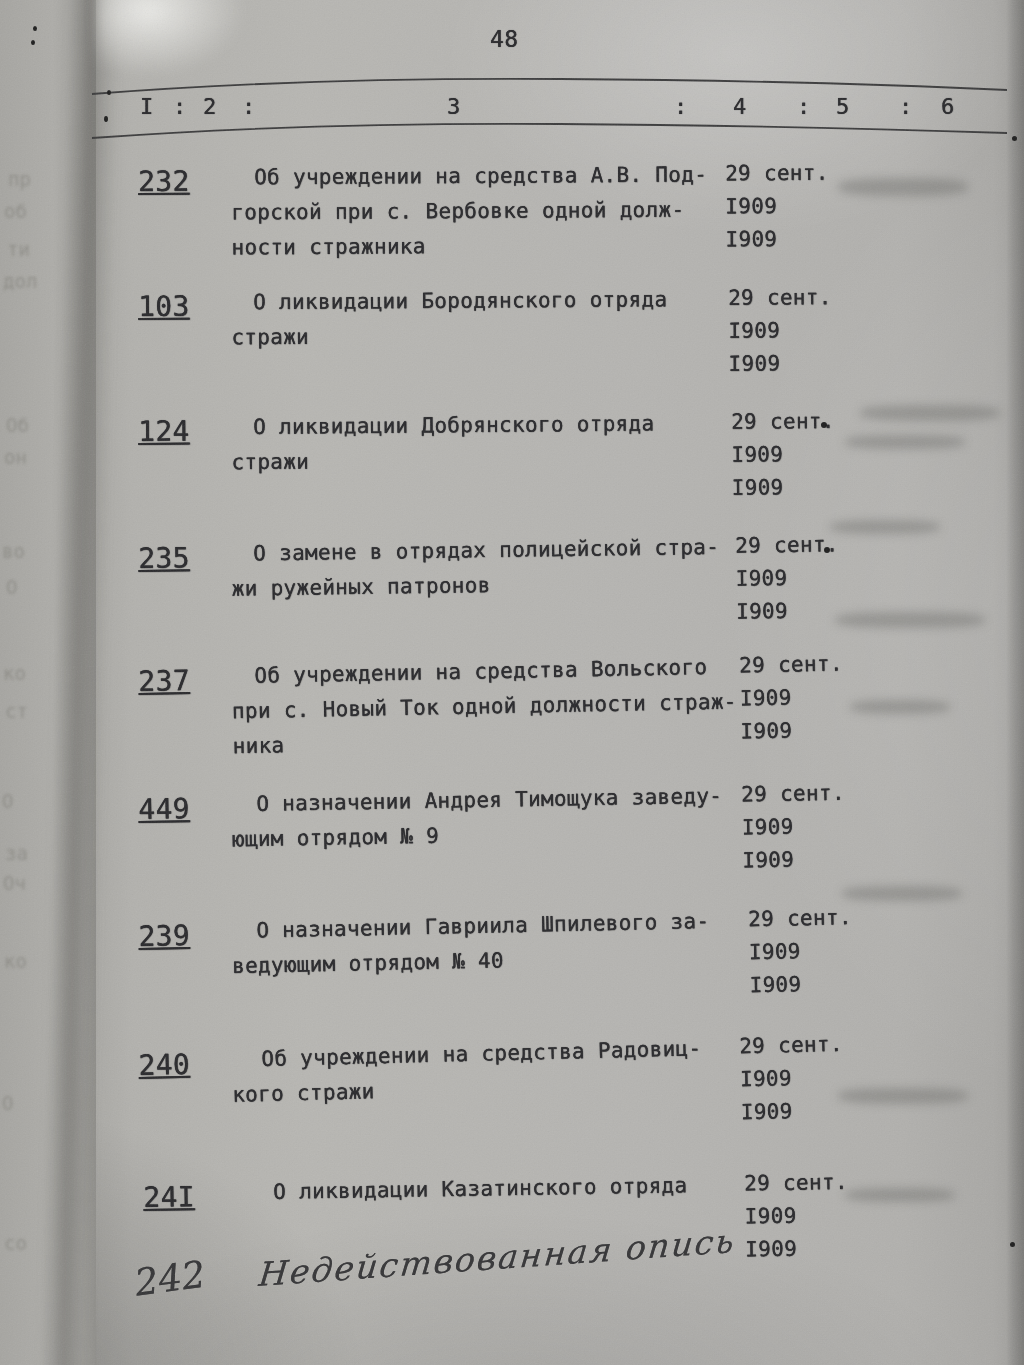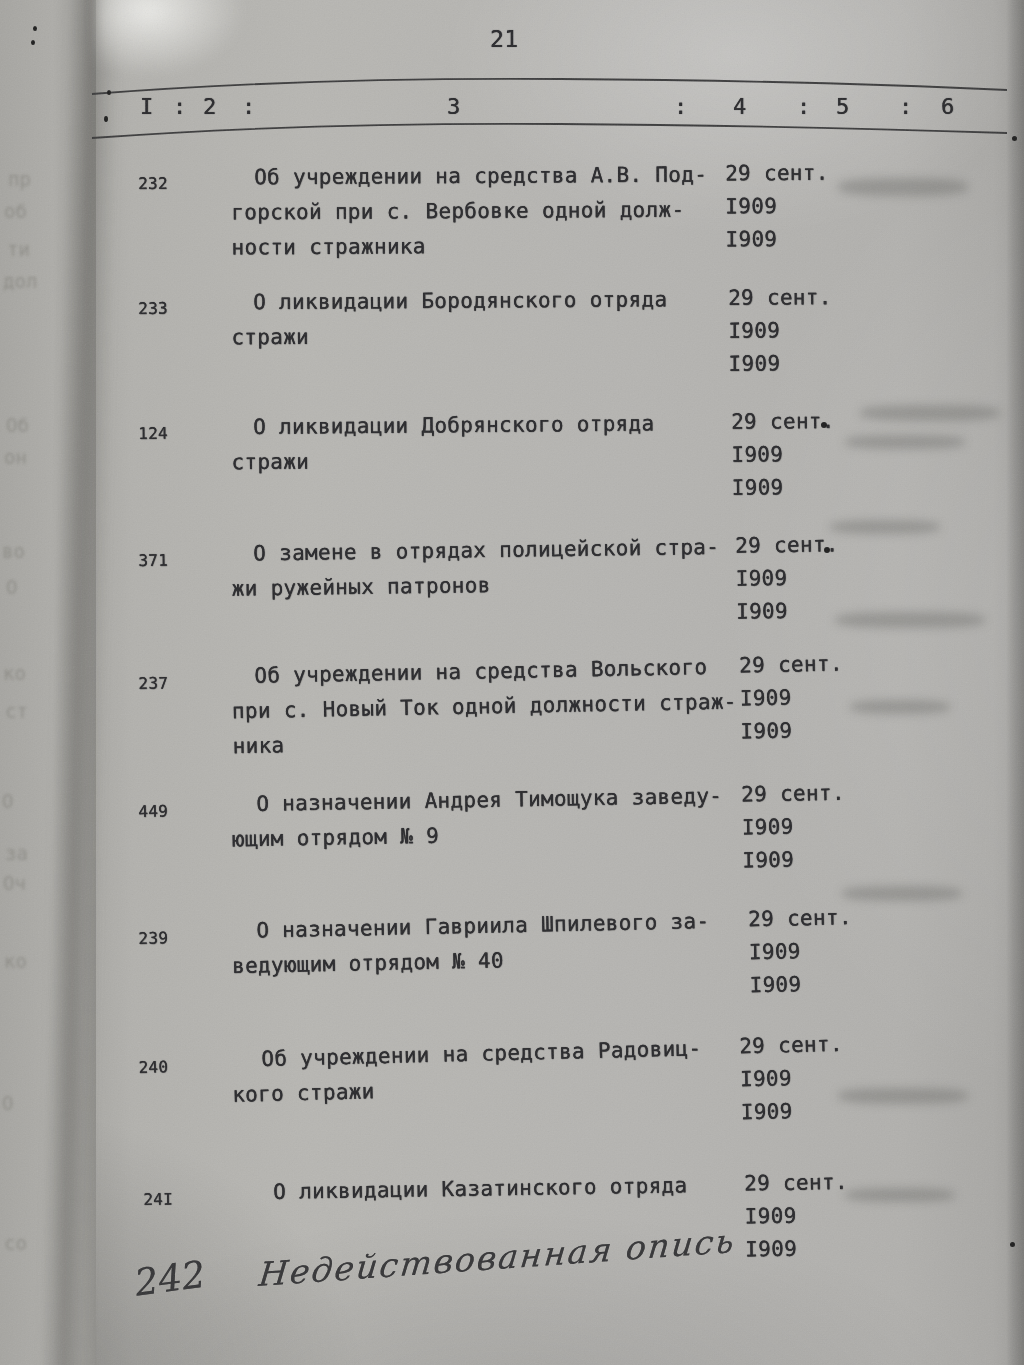--- a/index.html
+++ b/index.html
@@ -31,21 +31,21 @@
       text-shadow:0 0 0.7px #2a2a2d, 0.4px 0.4px 0.7px rgba(10,10,10,0.35);}
   .page-num{top:26px;left:490px;font-size:23px;z-index:5;}
 
   .rules{position:absolute;left:0;top:0;z-index:4;}
   .header-row{position:absolute;left:0;top:0;width:1024px;height:0;z-index:5;}
   .hc{position:absolute;top:94px;font-size:22px;}
 
   .entries{position:absolute;left:0;top:0;width:1024px;height:100%;z-index:5;}
   .entry{position:absolute;left:0;width:1024px;}
   .tilt{position:relative;width:1024px;transform-origin:140px 0;}
-  .num{position:absolute;left:138px;top:13px;font-size:16px;}
+  .num{position:absolute;left:138px;top:4px;font-size:28px;text-decoration:underline;}
   .desc{position:absolute;left:231px;top:0;width:512px;font-size:21px;line-height:35px;}
   .dates{position:absolute;top:0;font-size:21px;line-height:33px;}
   .dline,.dtline{white-space:pre;}
 
   
   .hand{font-family:"DejaVu Serif", serif;font-style:italic;color:#343436;
         text-shadow:0 0 0.6px rgba(30,30,32,0.6);}
   .hand-num{position:absolute;left:134px;top:10px;font-size:37px;transform:rotate(-6deg);}
   .hand-note{position:absolute;left:260px;top:0;font-size:33px;letter-spacing:2px;
         transform:skewX(-10deg) rotate(-2.5deg);}
@@ -97,21 +97,21 @@
 
   <div class="speck" style="left:107px;top:90px;width:4px;height:5px"></div>
   <div class="speck" style="left:104px;top:116px;width:4px;height:6px"></div>
   <div class="speck" style="left:33px;top:26px;width:4px;height:5px"></div>
   <div class="speck" style="left:31px;top:40px;width:4px;height:5px"></div>
   <div class="speck" style="left:821px;top:422px;width:6px;height:6px"></div>
   <div class="speck" style="left:824px;top:547px;width:6px;height:6px"></div>
   <div class="speck" style="left:1012px;top:136px;width:5px;height:5px"></div>
   <div class="speck" style="left:1010px;top:1242px;width:5px;height:5px"></div>
 
-  <div class="tw page-num">21</div>
+  <div class="tw page-num">48</div>
 
   <svg class="rules" width="1024" height="1365">
     <path d="M92,94 C260,81 430,78 560,79 C720,80 880,84 1007,90" stroke="#3b3b3c" stroke-width="1.8" fill="none"></path>
     <path d="M92,138 C260,126 430,123 560,124 C720,125 880,129 1007,133" stroke="#3b3b3c" stroke-width="1.8" fill="none"></path>
   </svg>
 
   <div class="header-row">
     <span class="tw hc" style="left:140px">I</span>
     <span class="tw hc" style="left:173px">:</span>
     <span class="tw hc" style="left:203px">2</span>
@@ -138,21 +138,21 @@
         <div class="dates" style="left:725px">
           <div class="tw dtline" style="position:relative">29 сент.</div>
           <div class="tw dtline" style="position:relative">I909</div>
           <div class="tw dtline" style="position:relative">I909</div>
         </div>
       </div>
     </div>
 
     <div class="entry" style="top:286px">
       <div class="tilt" style="transform:rotate(-0.4deg)">
-        <div class="tw num">233</div>
+        <div class="tw num">103</div>
         <div class="desc">
           <div class="tw dline" style="position:relative;text-indent:22px">О ликвидации Бородянского отряда</div>
           <div class="tw dline" style="position:relative">стражи</div>
         </div>
         <div class="dates" style="left:728px">
           <div class="tw dtline" style="position:relative">29 сент.</div>
           <div class="tw dtline" style="position:relative">I909</div>
           <div class="tw dtline" style="position:relative">I909</div>
         </div>
       </div>
@@ -168,21 +168,21 @@
         <div class="dates" style="left:731px">
           <div class="tw dtline" style="position:relative">29 сент.</div>
           <div class="tw dtline" style="position:relative">I909</div>
           <div class="tw dtline" style="position:relative">I909</div>
         </div>
       </div>
     </div>
 
     <div class="entry" style="top:538px">
       <div class="tilt" style="transform:rotate(-0.8deg)">
-        <div class="tw num">371</div>
+        <div class="tw num">235</div>
         <div class="desc">
           <div class="tw dline" style="position:relative;text-indent:22px">О замене в отрядах полицейской стра-</div>
           <div class="tw dline" style="position:relative">жи ружейных патронов</div>
         </div>
         <div class="dates" style="left:735px">
           <div class="tw dtline" style="position:relative">29 сент.</div>
           <div class="tw dtline" style="position:relative">I909</div>
           <div class="tw dtline" style="position:relative">I909</div>
         </div>
       </div>

